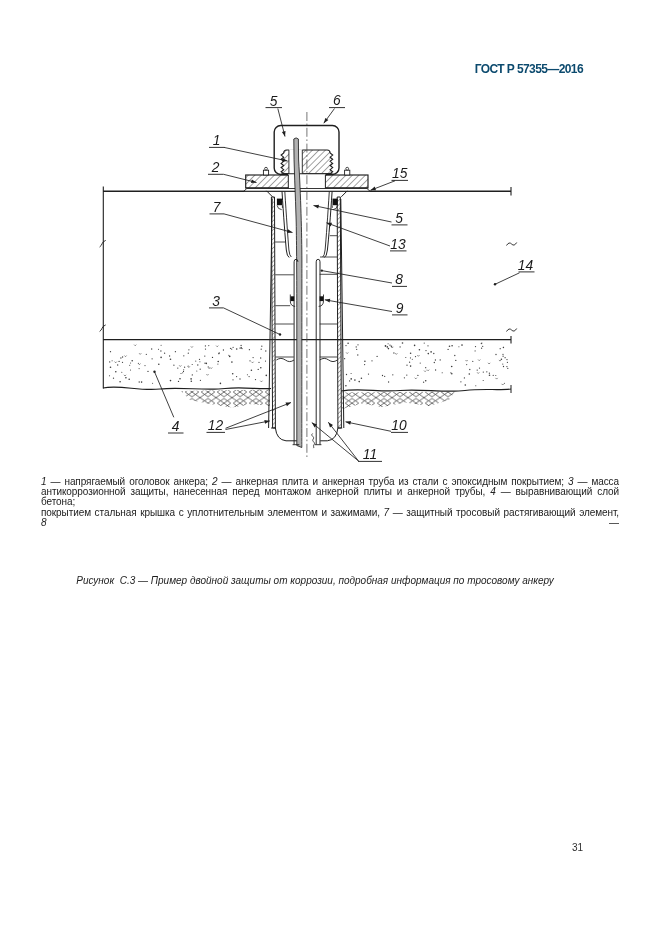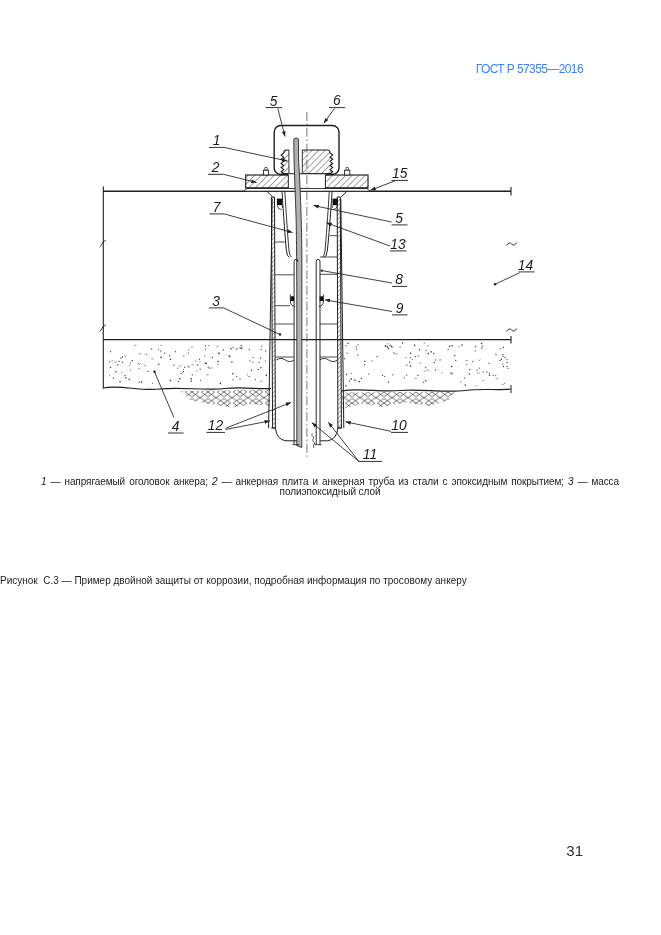--- a/index.html
+++ b/index.html
@@ -1,22 +1,22 @@
 <!DOCTYPE html>
 <html><head><meta charset="utf-8">
 <style>
 html,body{margin:0;padding:0;background:#fff;}
 #page{position:relative;width:661px;height:935px;background:#fff;overflow:hidden;
   font-family:"Liberation Sans", sans-serif;}
-#hdr{position:absolute;top:62px;right:78px;font-size:12px;font-weight:normal;color:#3b82f6;letter-spacing:-0.6px;padding-left:20px;}
+#hdr{position:absolute;top:62px;right:78px;font-size:12px;font-weight:bold;color:#0c4a6e;letter-spacing:-0.6px;padding-left:20px;}
 #legend{position:absolute;left:41px;top:476.5px;width:578px;font-size:10px;letter-spacing:-0.08px;line-height:10.35px;color:#222;}
 .jl{text-align:justify;text-align-last:justify;}
 .lc{text-align:center;}
-#cap{position:absolute;left:0;top:575px;width:630px;text-align:left;font-size:10px;color:#1d1d1d;}
-#pg{position:absolute;top:841.5px;right:78px;font-size:15px;color:#2e2e2e;text-align:right;}
+#cap{position:absolute;left:0;top:575px;width:630px;text-align:center;font-size:10px;color:#1d1d1d;font-style:italic;}
+#pg{position:absolute;top:841.5px;right:78px;font-size:10px;color:#2e2e2e;text-align:right;}
 svg{position:absolute;left:0;top:0;}
 </style></head>
 <body>
 <div id="page">
 <div id="hdr">ГОСТ Р 57355—2016</div>
 <svg width="661" height="935" viewBox="0 0 661 935">
 <defs>
 <pattern id="h1" patternUnits="userSpaceOnUse" width="4.6" height="4.6" patternTransform="rotate(45)">
   <line x1="0" y1="0" x2="0" y2="4.6" stroke="#2a2a2a" stroke-width="0.85"></line>
 </pattern>
@@ -415,16 +415,17 @@
       <polygon points="326.5,222.8 330.7,226.4 332.0,222.8" fill="#1f1f1f"></polygon>
       <path d="M392.0,283.0 L321.8,270.6" stroke="#1f1f1f" stroke-width="0.85" fill="none"></path>
       <circle cx="321.8" cy="270.6" r="1.2" fill="#1f1f1f"></circle>
       <path d="M392.0,311.5 L324.8,299.8" stroke="#1f1f1f" stroke-width="0.85" fill="none"></path>
       <polygon points="324.8,299.8 329.6,302.6 330.2,298.8" fill="#1f1f1f"></polygon>
       <path d="M519.5,272.8 L495.0,284.3" stroke="#1f1f1f" stroke-width="0.85" fill="none"></path>
       <circle cx="495.0" cy="284.3" r="1.2" fill="#1f1f1f"></circle>
 </svg>
 <div id="legend">
 <div class="jl"><i>1</i>&nbsp;— напрягаемый оголовок анкера; <i>2</i>&nbsp;— анкерная плита и анкерная труба из стали с эпоксидным покрытием; <i>3</i>&nbsp;— масса</div>
-<div class="lc">полиэпоксидный слой</div>
+<div class="jl">антикоррозионной защиты, нанесенная перед монтажом анкерной плиты и анкерной трубы, <i>4</i>&nbsp;— выравнивающий слой бетона;</div>
+<div class="jl">покрытием стальная крышка с уплотнительным элементом и зажимами, <i>7</i>&nbsp;— защитный тросовый растягивающий элемент, <i>8</i>&nbsp;—</div>
 </div>
 <div id="cap">Рисунок&nbsp; С.3 — Пример двойной защиты от коррозии, подробная информация по тросовому анкеру</div>
 <div id="pg">31</div>
 </div>
 </body></html>

